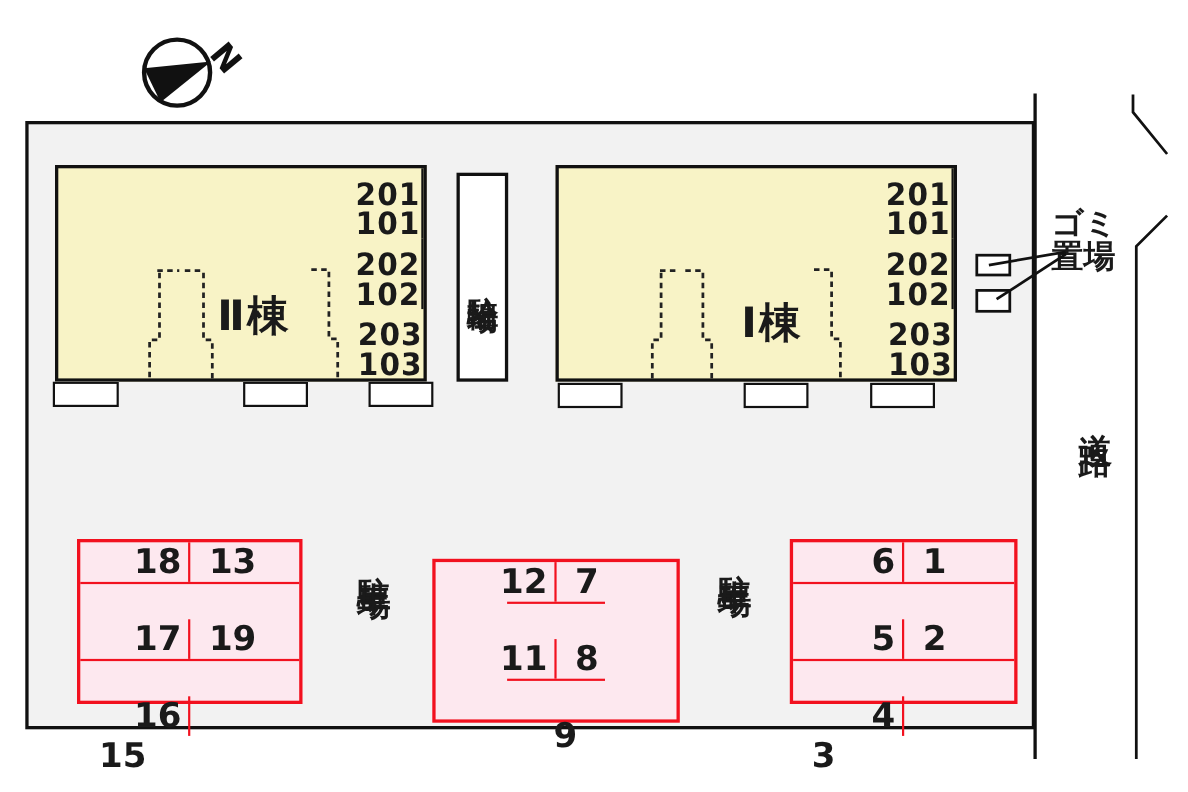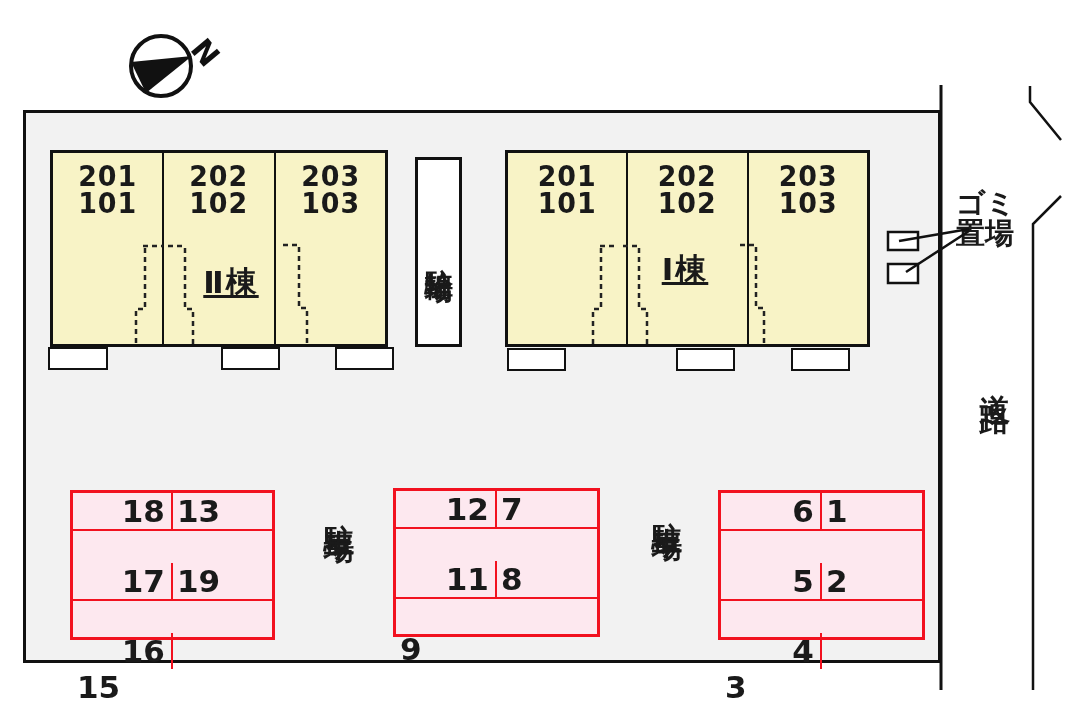--- a/index.html
+++ b/index.html
@@ -9,66 +9,65 @@
   }
   .abs{position:absolute;}
   
   #site{
     left:23px;top:110px;width:918px;height:553px;
     background:#f2f2f2;border:3.5px solid #111;box-sizing:border-box;
   }
   
   .building{
     background:#f8f3c6;border:3px solid #111;box-sizing:border-box;
-    display:flex;flex-direction:row;
+    display:flex;flex-direction:column;align-items:flex-end;
   }
   #building-2{left:50px;top:150px;width:338px;height:197px;}
   #building-1{left:505px;top:150px;width:365px;height:197px;}
   .unit{flex:1 1 0;border-right:2.5px solid #111;box-sizing:border-box;}
   .unit:last-child{border-right:none;}
   .unit-num{
     margin-top:10px;text-align:center;font-size:28px;line-height:27px;
     font-weight:600;letter-spacing:1px;transform:scaleX(.96);
   }
   .bldg-name{
-    font-size:31px;font-weight:600;text-align:center;width:90px;
+    font-size:38px;font-weight:600;text-align:center;width:90px;
     letter-spacing:2px;
-    text-decoration:underline;
   }
   #bldg2-name{left:186px;top:262px;}
-  #bldg1-name{left:640px;top:249px;}
+  #bldg1-name{left:640px;top:268px;text-align:right;}
   
   .porch{background:#fff;border:2.5px solid #111;box-sizing:border-box;
          width:59px;height:23px;}
   
   #bicycle{
     left:415px;top:157px;width:47px;height:190px;background:#fff;
     border:3px solid #111;box-sizing:border-box;
     display:flex;align-items:center;justify-content:center;
   }
   .vtext{
     writing-mode:vertical-rl;text-orientation:upright;
     font-weight:600;white-space:nowrap;
   }
   #bicycle .vtext{font-size:28px;letter-spacing:4px;}
   
   .pblock{
     background:#fde8ef;border:3px solid #f2111f;box-sizing:border-box;
     display:flex;flex-direction:column;gap:32px;
   }
   #pblock-0{left:70px;top:490px;width:205px;height:150px;}
-  #pblock-1{left:393px;top:488px;width:207px;height:149px;}
+  #pblock-1{left:393px;top:508px;width:225px;height:149px;align-items:center;}
   #pblock-2{left:718px;top:490px;width:207px;height:150px;}
   .prow{flex:1 1 0;display:flex;border-bottom:2.5px solid #f2111f;}
   .prow:last-child{border-bottom:none;flex-direction:column;}
   .pcell{display:flex;align-items:center;font-size:31px;font-weight:600;
          box-sizing:border-box;transform-origin:left center;}
   .pcell.left{width:50.2%;justify-content:flex-end;padding-right:6px;
               border-right:2.5px solid #f2111f;}
-  .pcell.right{flex:1;justify-content:flex-start;padding-left:4px;}
+  .pcell.right{flex:1;justify-content:flex-start;padding-left:17px;}
   
   .parking-label{font-size:30px;letter-spacing:5px;height:120px;}
   #parking-label-0{left:318px;top:500px;}
   #parking-label-1{left:646px;top:498px;}
   #road-label{left:974px;top:370px;font-size:31px;letter-spacing:9px;}
   #garbage-label{
     left:956px;top:188px;width:84px;text-align:left;
     font-size:29px;line-height:30px;font-weight:600;
   }
   

